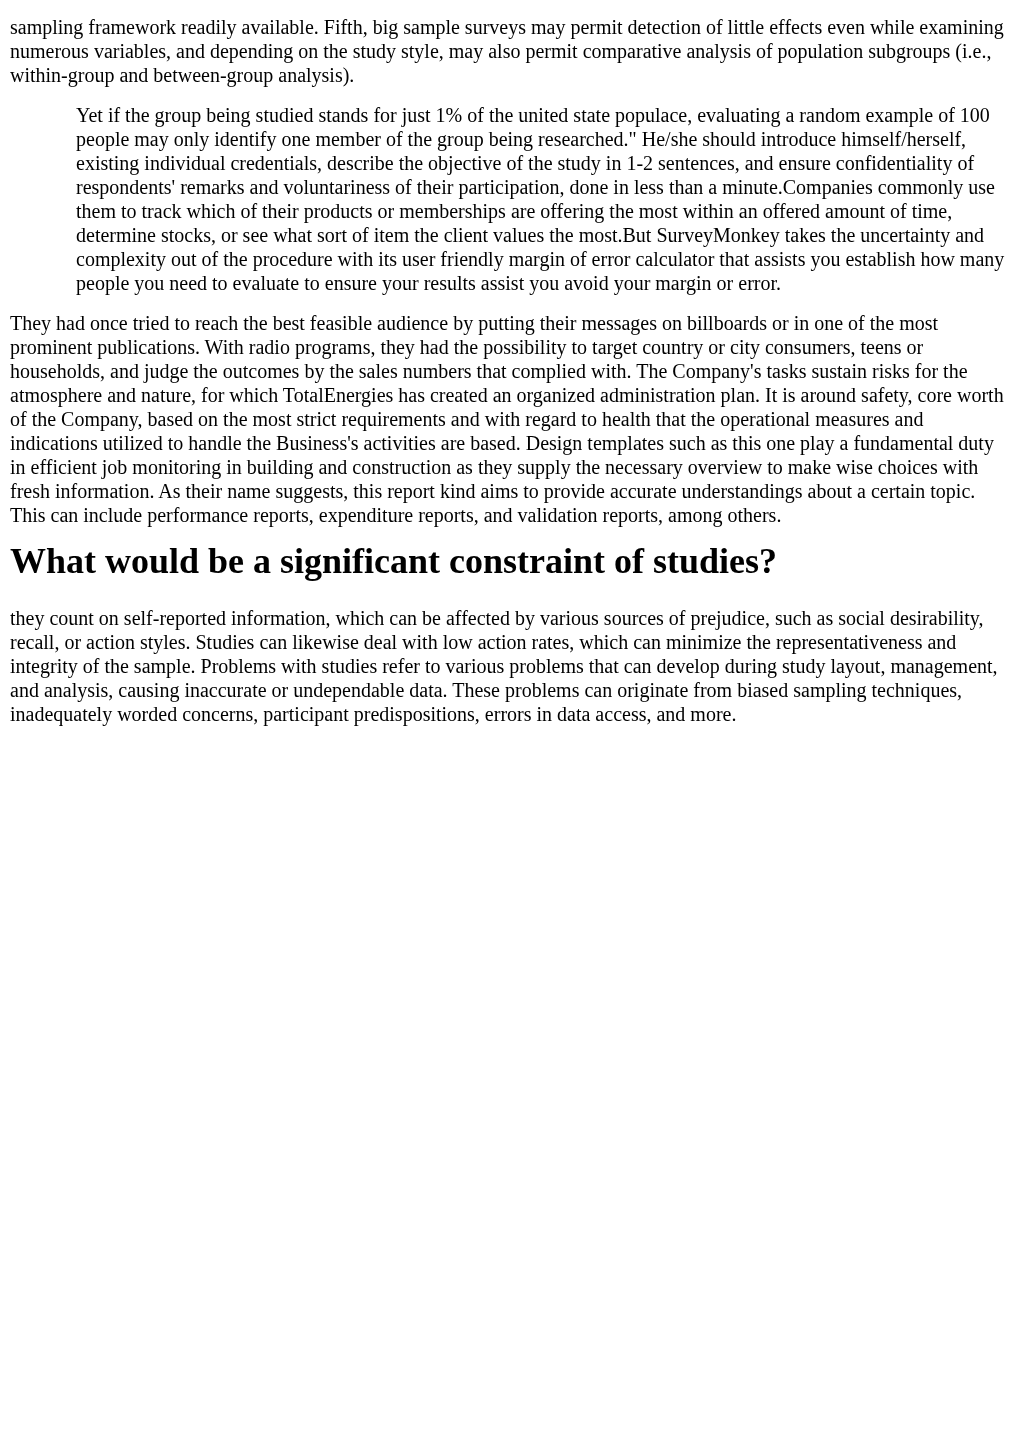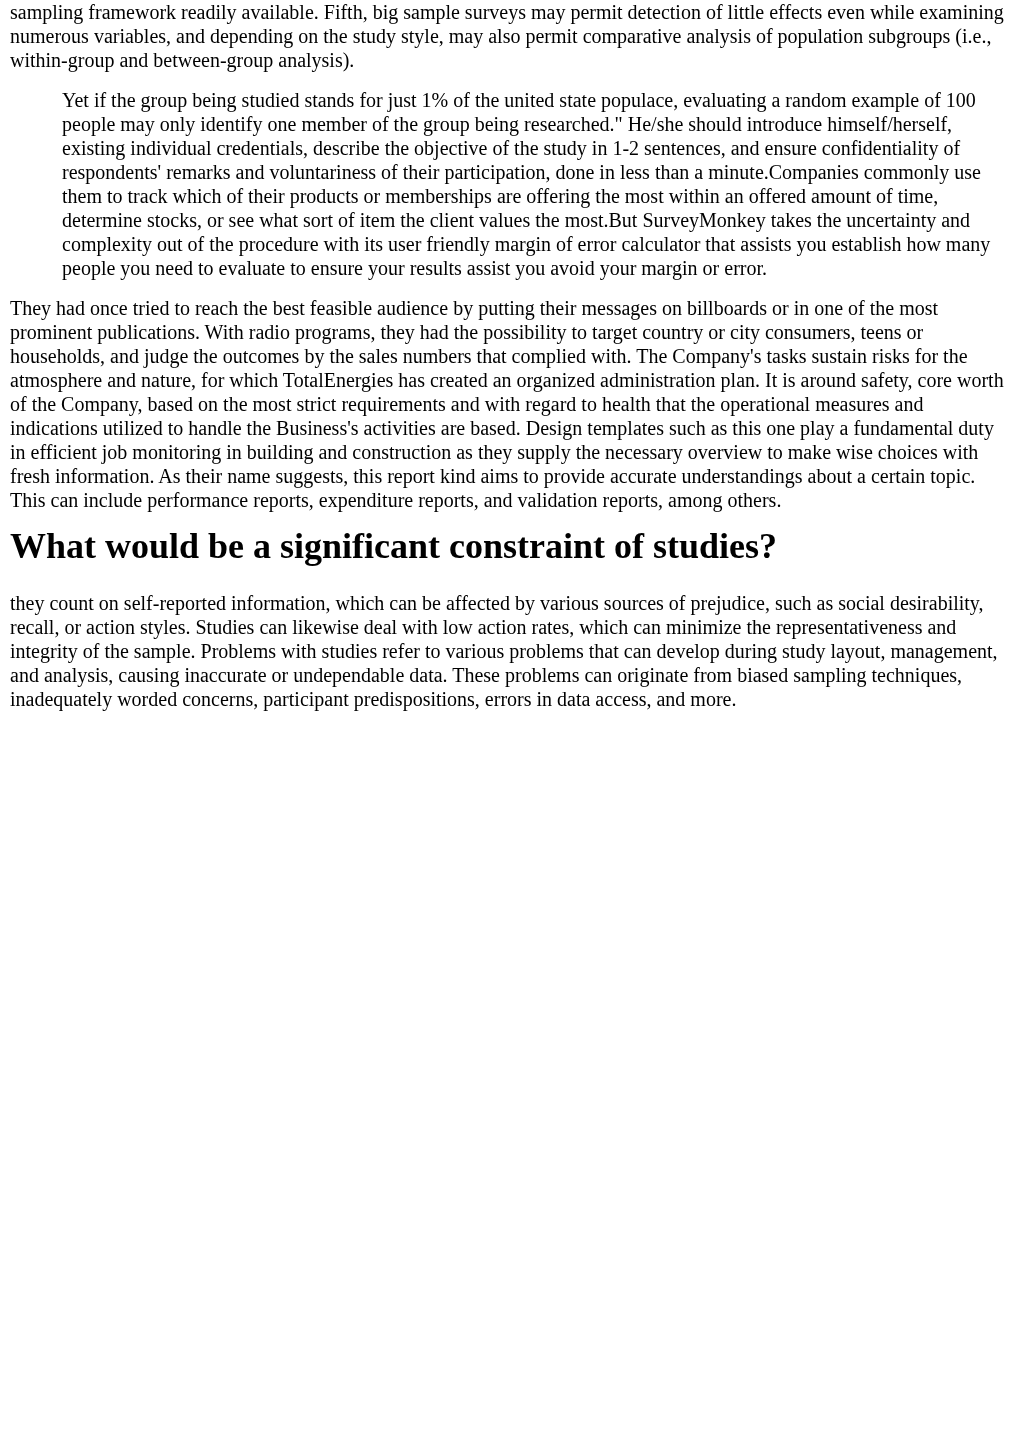--- a/index.html
+++ b/index.html
@@ -9,36 +9,36 @@
   }
   body {
     width: 1024px;
     height: 1448px;
     overflow: hidden;
   }
   .page {
     box-sizing: border-box;
     width: 1024px;
     height: 1448px;
-    padding: 0 10px 0 10px;
+    padding: 15px 10px 0 10px;
     background: #ffffff;
     color: #000000;
     font-family: "Liberation Serif", "DejaVu Serif", serif;
     font-size: 20px;
     line-height: 24px;
   }
   .page p {
     margin: 16px 0;
     text-align: left;
   }
   .page p.continued {
     margin-top: 0;
   }
   .page blockquote {
-    margin: 16px 0 16px 52px;
+    margin: 16px 0 16px 66px;
     padding: 0;
   }
   .page h1 {
     font-size: 36px;
     line-height: 37px;
     font-weight: bold;
     margin: 14px 0 26px 0;
     text-align: left;
   }
 </style>

